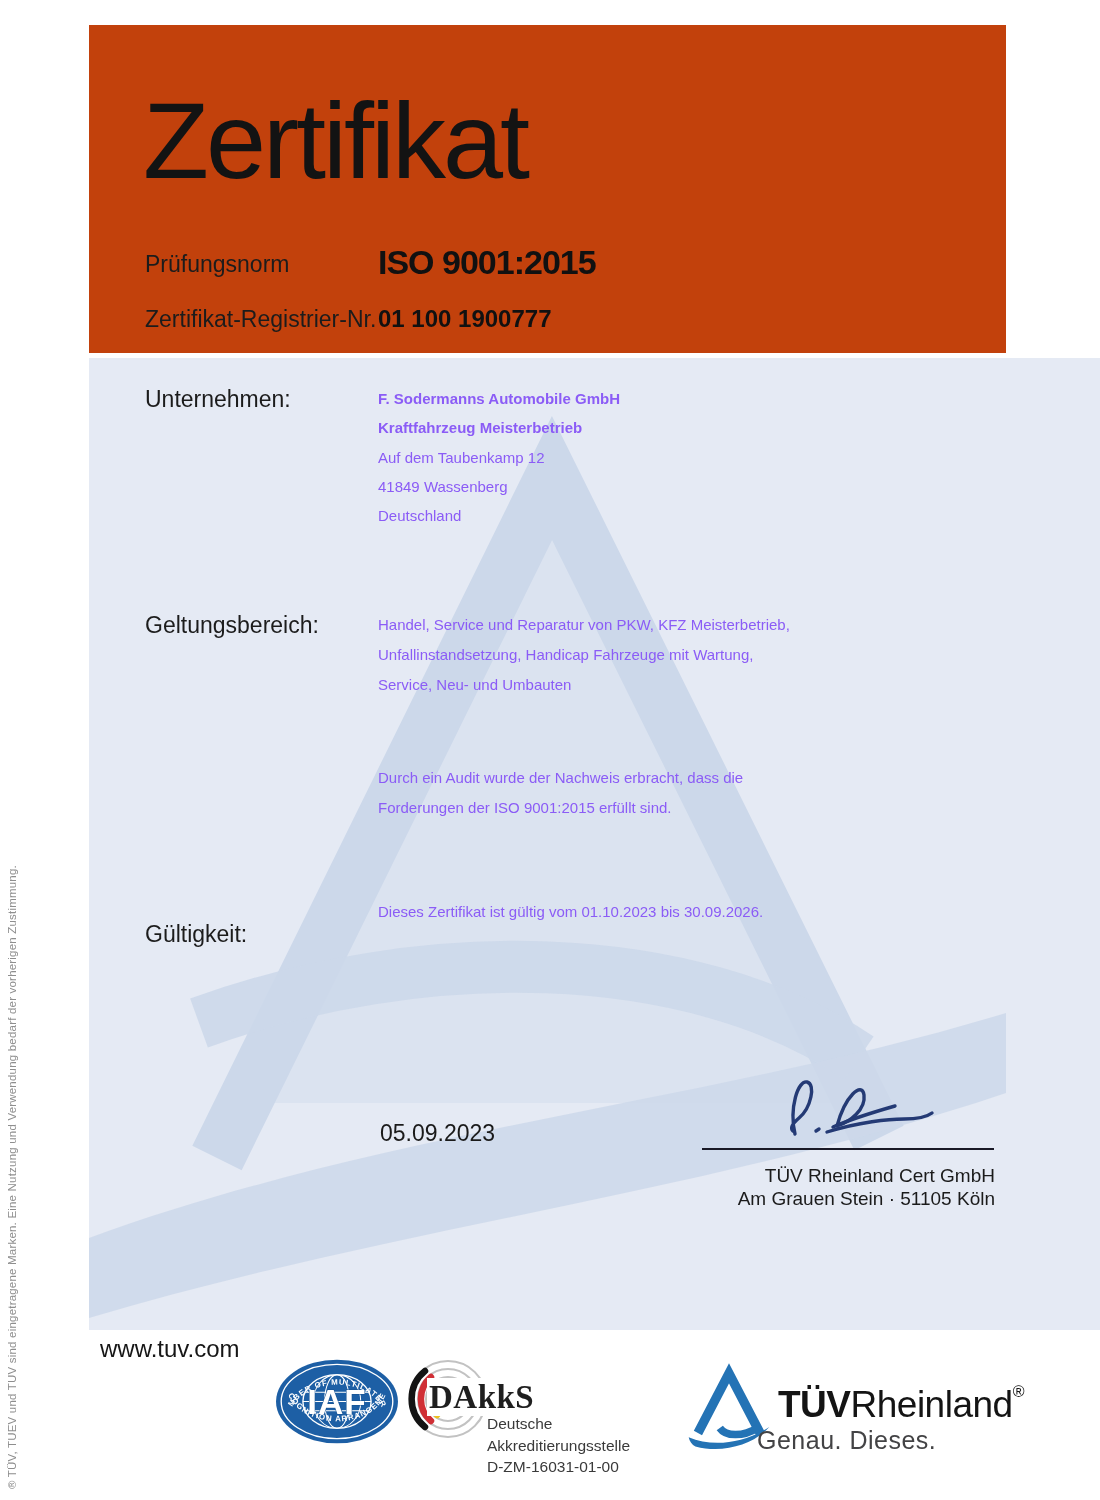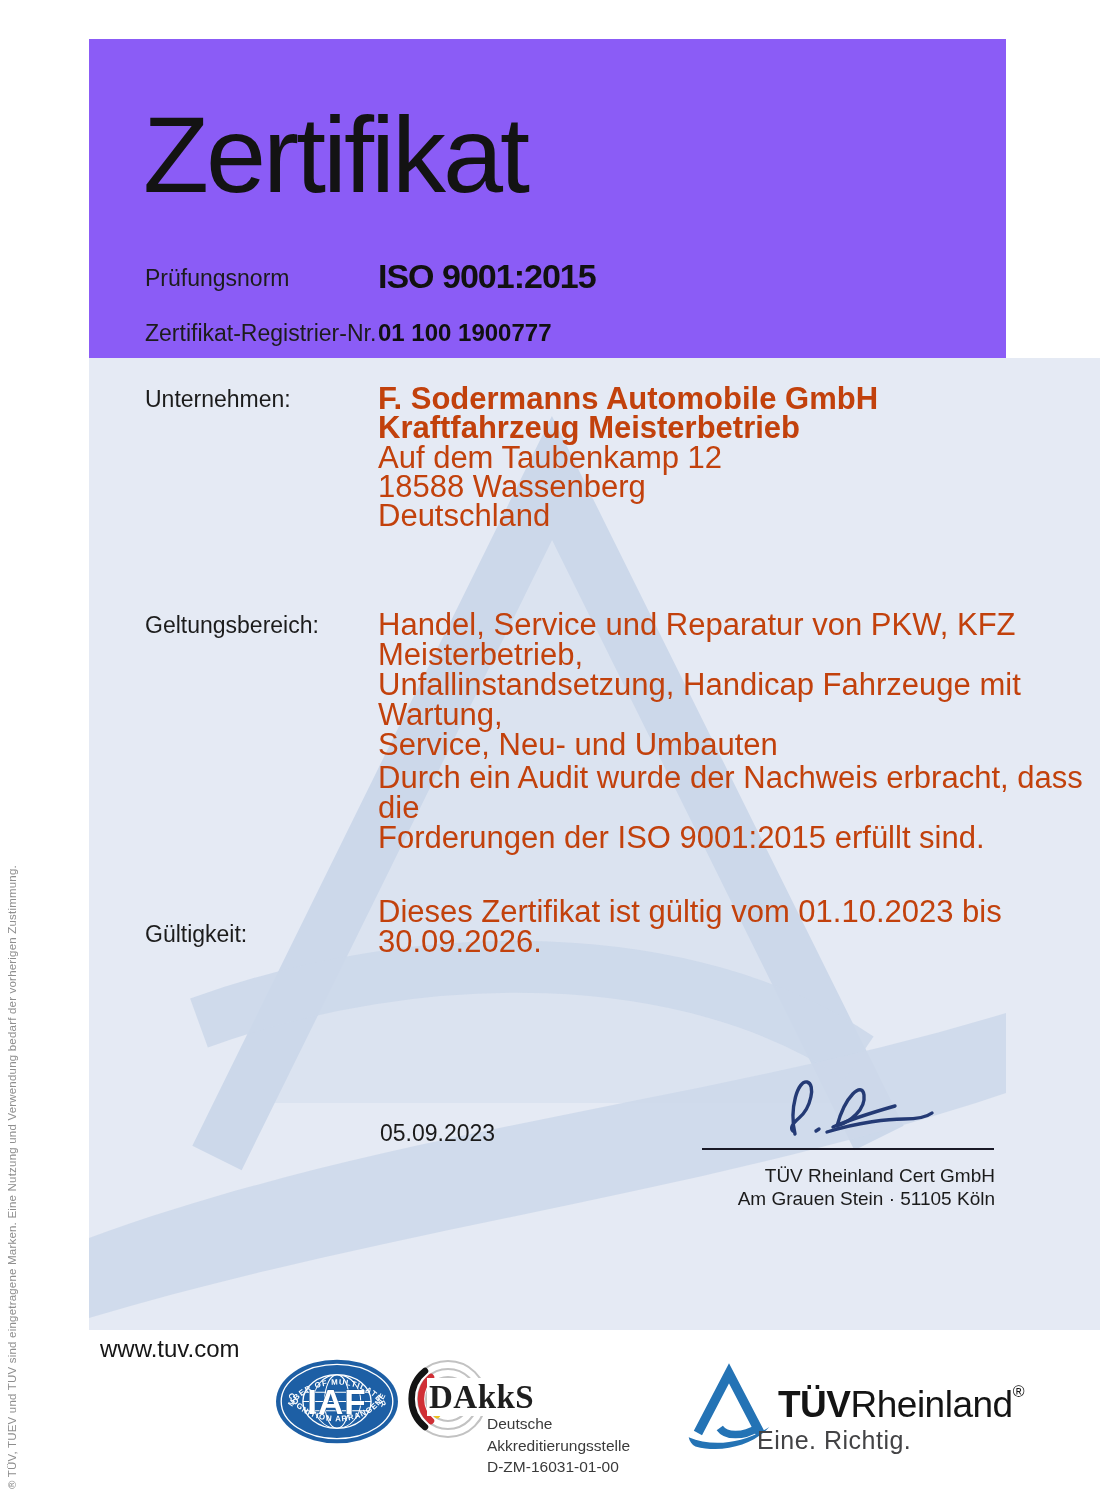--- a/index.html
+++ b/index.html
@@ -4,35 +4,35 @@
 <style>
   html,body{margin:0;padding:0;background:#fff;}
   .page{position:relative;width:1100px;height:1500px;background:#ffffff;overflow:hidden;
         font-family:"Liberation Sans","DejaVu Sans",sans-serif;color:#1a1a1a;}
 
   
   .side-note{position:absolute;left:6px;top:1489px;transform:rotate(-90deg);transform-origin:0 0;
              white-space:nowrap;font-size:11.5px;color:#8e8e8e;letter-spacing:.2px;}
 
   
-  .panel-header{position:absolute;left:89px;top:25px;width:917px;height:328px;background:#8b5cf6;margin-top:14px;}
+  .panel-header{position:absolute;left:89px;top:25px;width:917px;height:328px;background:#c2410c;}
   .cert-title{position:absolute;left:54px;top:62px;font-size:108px;line-height:1;color:#131313;
               letter-spacing:-3px;font-weight:400;}
   .hfield-label{position:absolute;left:56px;font-size:23px;color:#1c1c1c;}
   .hfield-value{position:absolute;left:289px;font-weight:bold;color:#111;}
   .v-iso{top:218px;font-size:34px;letter-spacing:-1px;}
   .l-iso{top:226px;}
   .v-reg{top:280px;font-size:24px;}
   .l-reg{top:281px;}
 
   
   .panel-body{position:absolute;left:89px;top:358px;width:1012px;height:972px;background:#e5eaf4;overflow:hidden;}
   .watermark{position:absolute;left:0;top:0;width:917px;height:972px;}
   .brow-label{position:absolute;left:56px;font-size:23px;color:#1c1c1c;z-index:2;}
-  .brow-value{position:absolute;left:289px;font-size:31px;color:#c2410c;z-index:2;}
+  .brow-value{position:absolute;left:289px;font-size:15px;color:#8b5cf6;z-index:2;}
   .lh29 div{line-height:29.3px;}
   .lh30 div{line-height:30px;}
   .bold{font-weight:bold;}
   .issue-date{position:absolute;left:291px;top:762px;font-size:23px;z-index:2;}
   .sig-svg{position:absolute;left:610px;top:712px;width:250px;height:78px;z-index:2;}
   .sig-line{position:absolute;left:613px;top:790px;width:292px;height:2px;background:#191926;z-index:2;}
   .issuer{position:absolute;left:600px;top:806px;width:306px;text-align:right;font-size:19px;
           line-height:23px;color:#1b1b1b;z-index:2;}
 
   
@@ -70,21 +70,21 @@
       <path d="M128,800 L463,120 L790,780" fill="none" stroke="#ccd8ea" stroke-width="55"></path>
       <path d="M770,700 C600,585 330,585 110,665" fill="none" stroke="#ccd8ea" stroke-width="52" opacity="0.9"></path>
       <path d="M0,880 C300,770 620,745 917,655 L917,735 C620,835 300,870 0,960 Z" fill="#ccd8ea" opacity="0.85"></path>
     </svg>
 
     <div class="brow-label" style="top:28px">Unternehmen:</div>
     <div class="brow-value lh29" style="top:26px">
       <div class="bold">F. Sodermanns Automobile GmbH</div>
       <div class="bold">Kraftfahrzeug Meisterbetrieb</div>
       <div>Auf dem Taubenkamp 12</div>
-      <div>18588 Wassenberg</div>
+      <div>41849 Wassenberg</div>
       <div>Deutschland</div>
     </div>
 
     <div class="brow-label" style="top:254px">Geltungsbereich:</div>
     <div class="brow-value lh30" style="top:252px">
       <div>Handel, Service und Reparatur von PKW, KFZ Meisterbetrieb,</div>
       <div>Unfallinstandsetzung, Handicap Fahrzeuge mit Wartung,</div>
       <div>Service, Neu- und Umbauten</div>
     </div>
 
@@ -168,15 +168,15 @@
   </div>
 
   <svg class="tuv-tri-svg" viewBox="0 0 100 112">
     <path d="M13,81 L50,10 L87,81" fill="none" stroke="#2473b5" stroke-width="11"></path>
     <path d="M84,75 C66,86 46,85 39,75" fill="none" stroke="#2473b5" stroke-width="9"></path>
     <path d="M2,86 C30,98 66,94 98,74 C80,94 44,106 10,97 C6,95 3,91 2,86 Z" fill="#2473b5"></path>
   </svg>
   <div class="tuv-word">
     <span class="bold">TÜV</span><span>Rheinland</span><sup>®</sup>
   </div>
-  <div class="tuv-slogan">Eine. Richtig.</div>
+  <div class="tuv-slogan">Genau. Dieses.</div>
 
 </div>
 
 </body></html>

